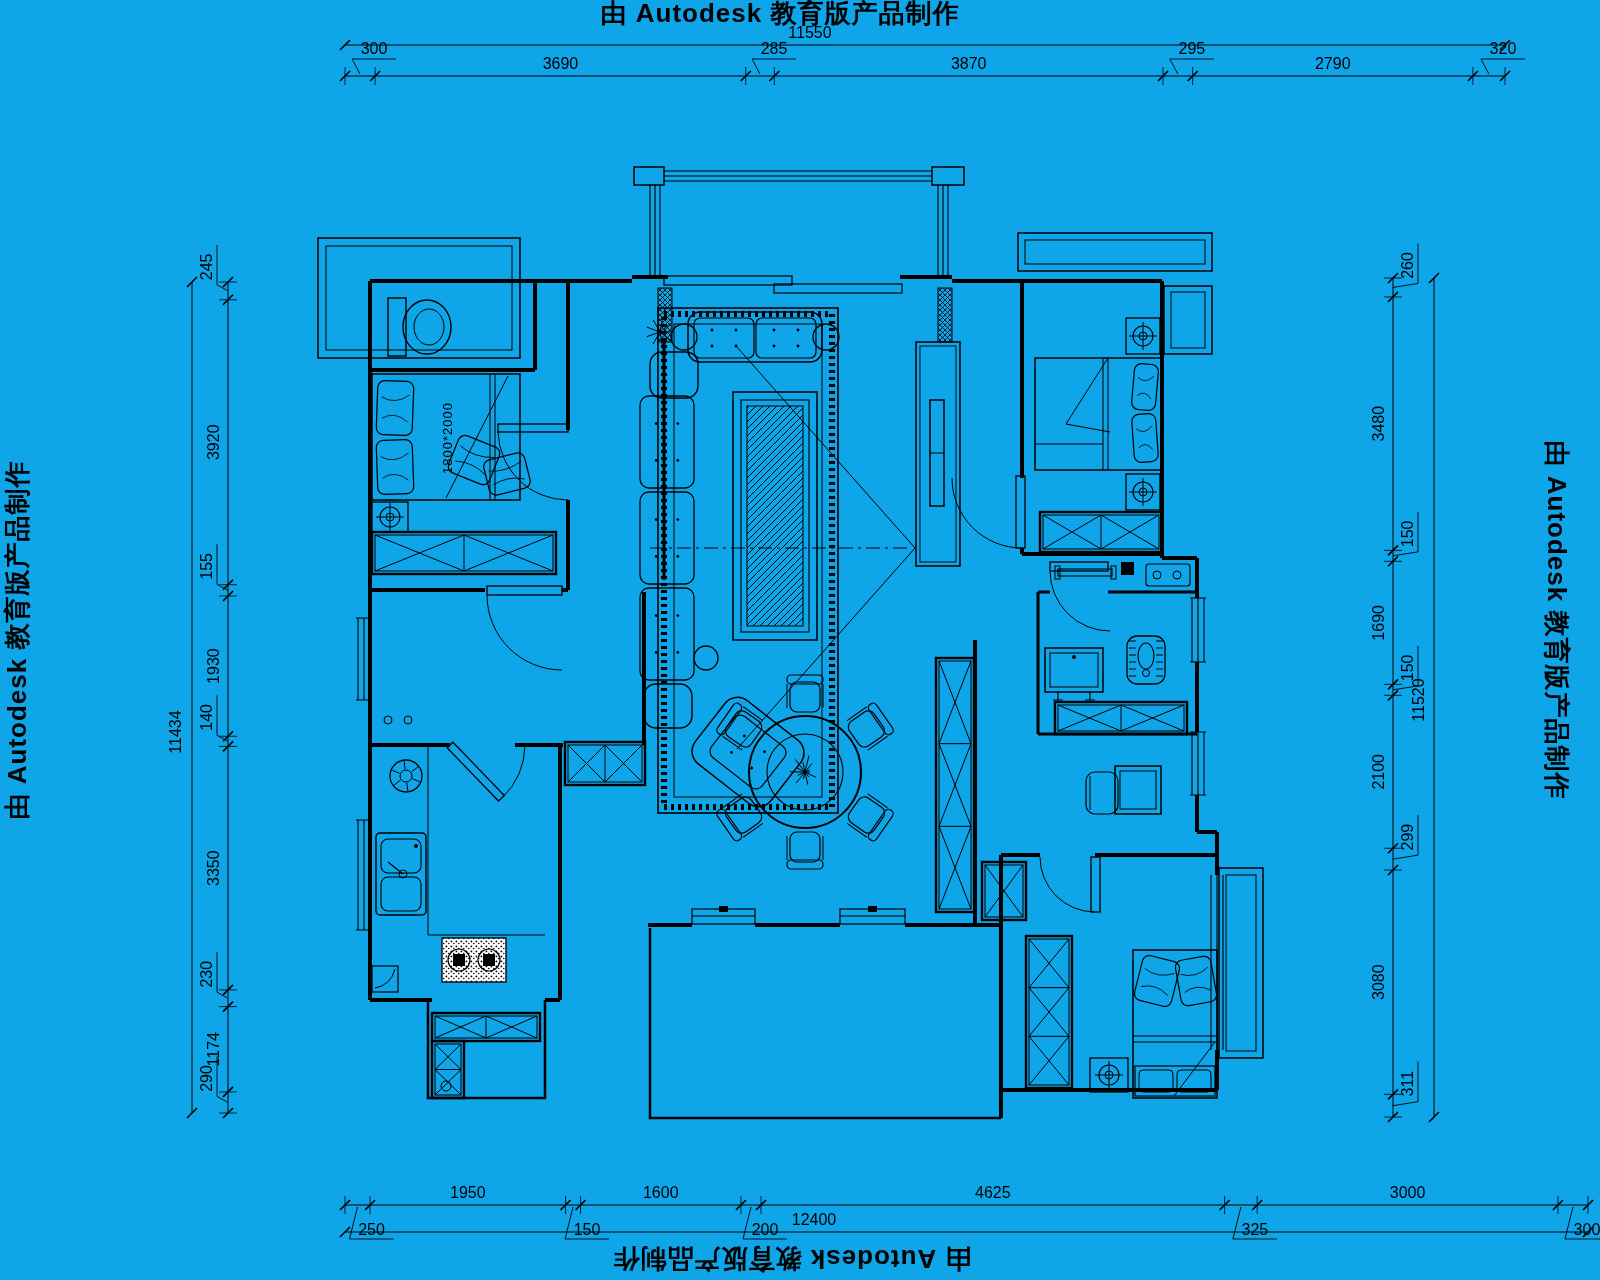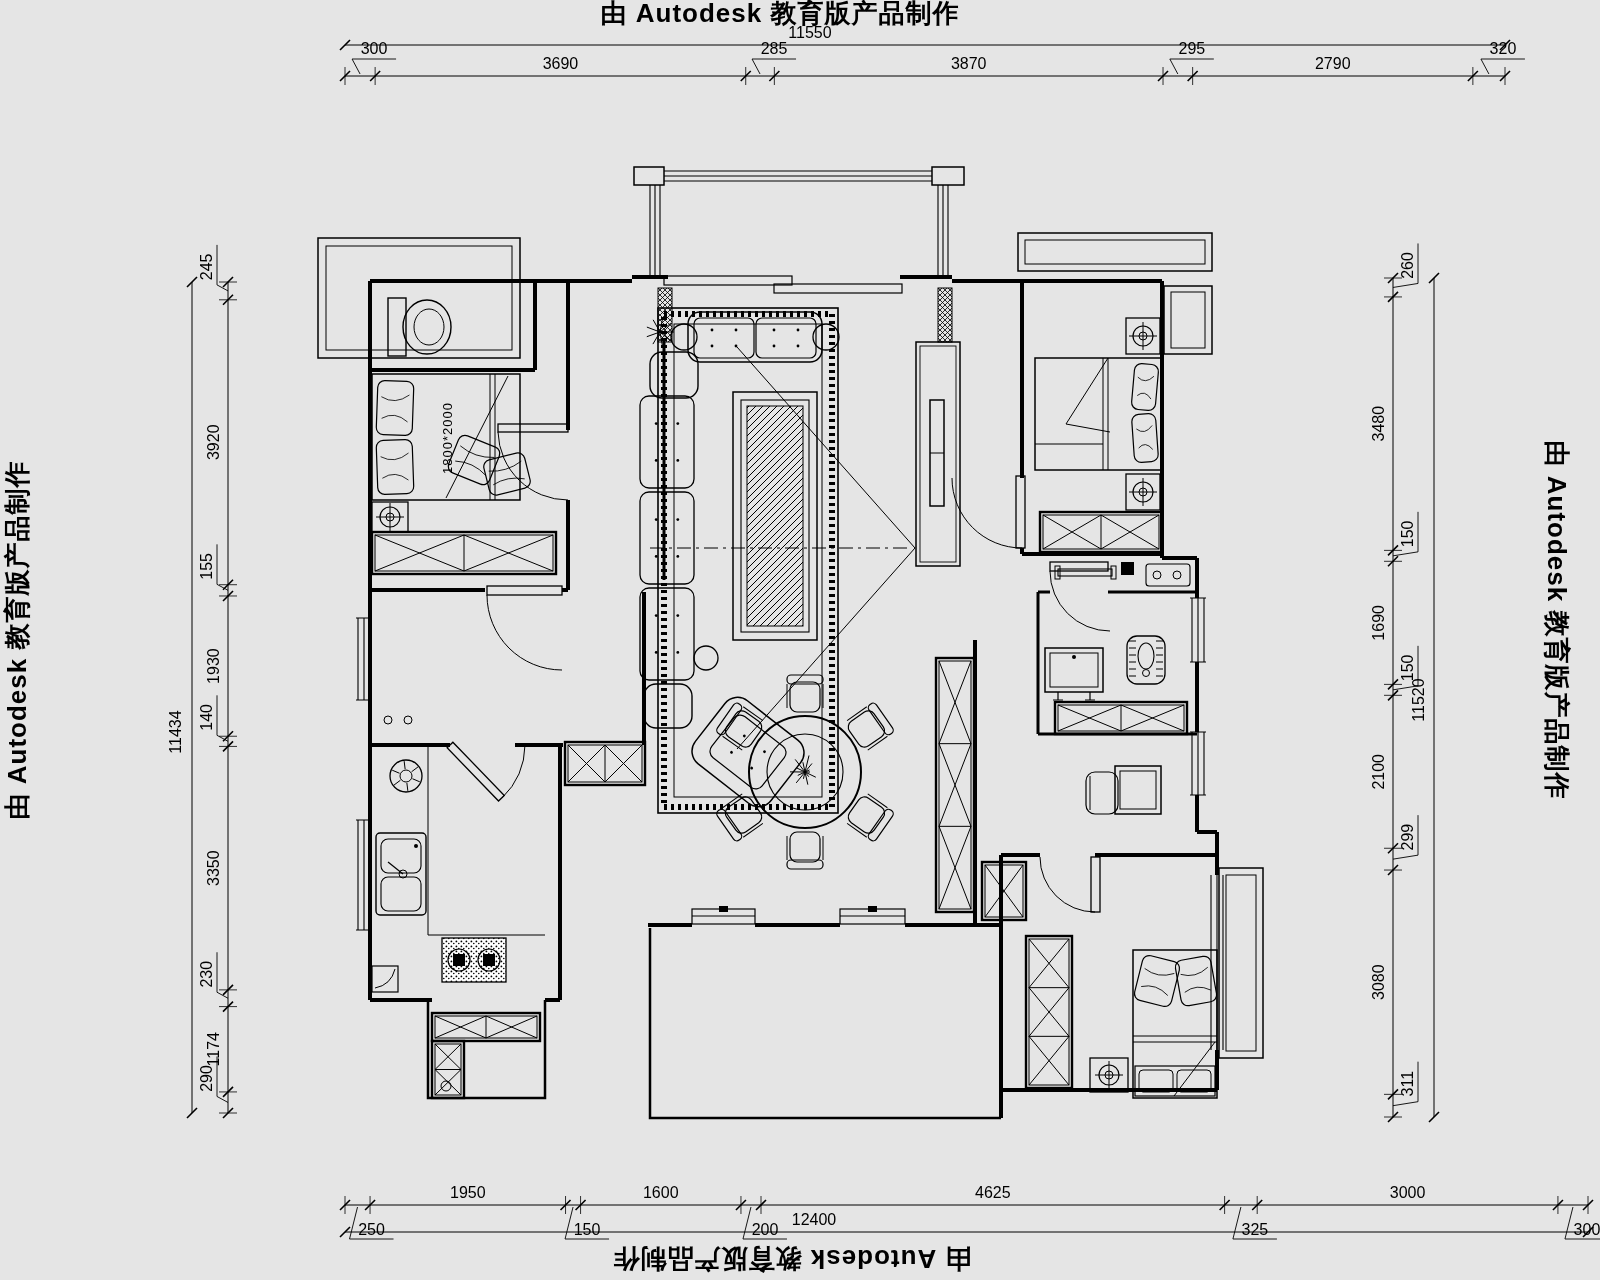--- a/index.html
+++ b/index.html
@@ -1,16 +1,16 @@
 <!DOCTYPE html>
 <html><head>
 <meta charset="utf-8">
 <style>
   html,body{margin:0;padding:0;background:#fff;}
-  #stage{position:relative;width:1600px;height:1280px;background:#e5e5e5;overflow:hidden;
+  #stage{position:relative;width:1600px;height:1280px;background:#0ea5e9;overflow:hidden;
          font-family:"Liberation Sans",sans-serif;}
   svg text{font-family:"Liberation Sans","DejaVu Sans",sans-serif;fill:#000;}
   .wm{font-size:26px;font-weight:700;letter-spacing:1px;}
   .dimtxt{font-size:16px;}
   .bedtxt{font-size:13px;letter-spacing:1px;}
 </style>
 </head>
 <body>
 
 <div id="stage">

